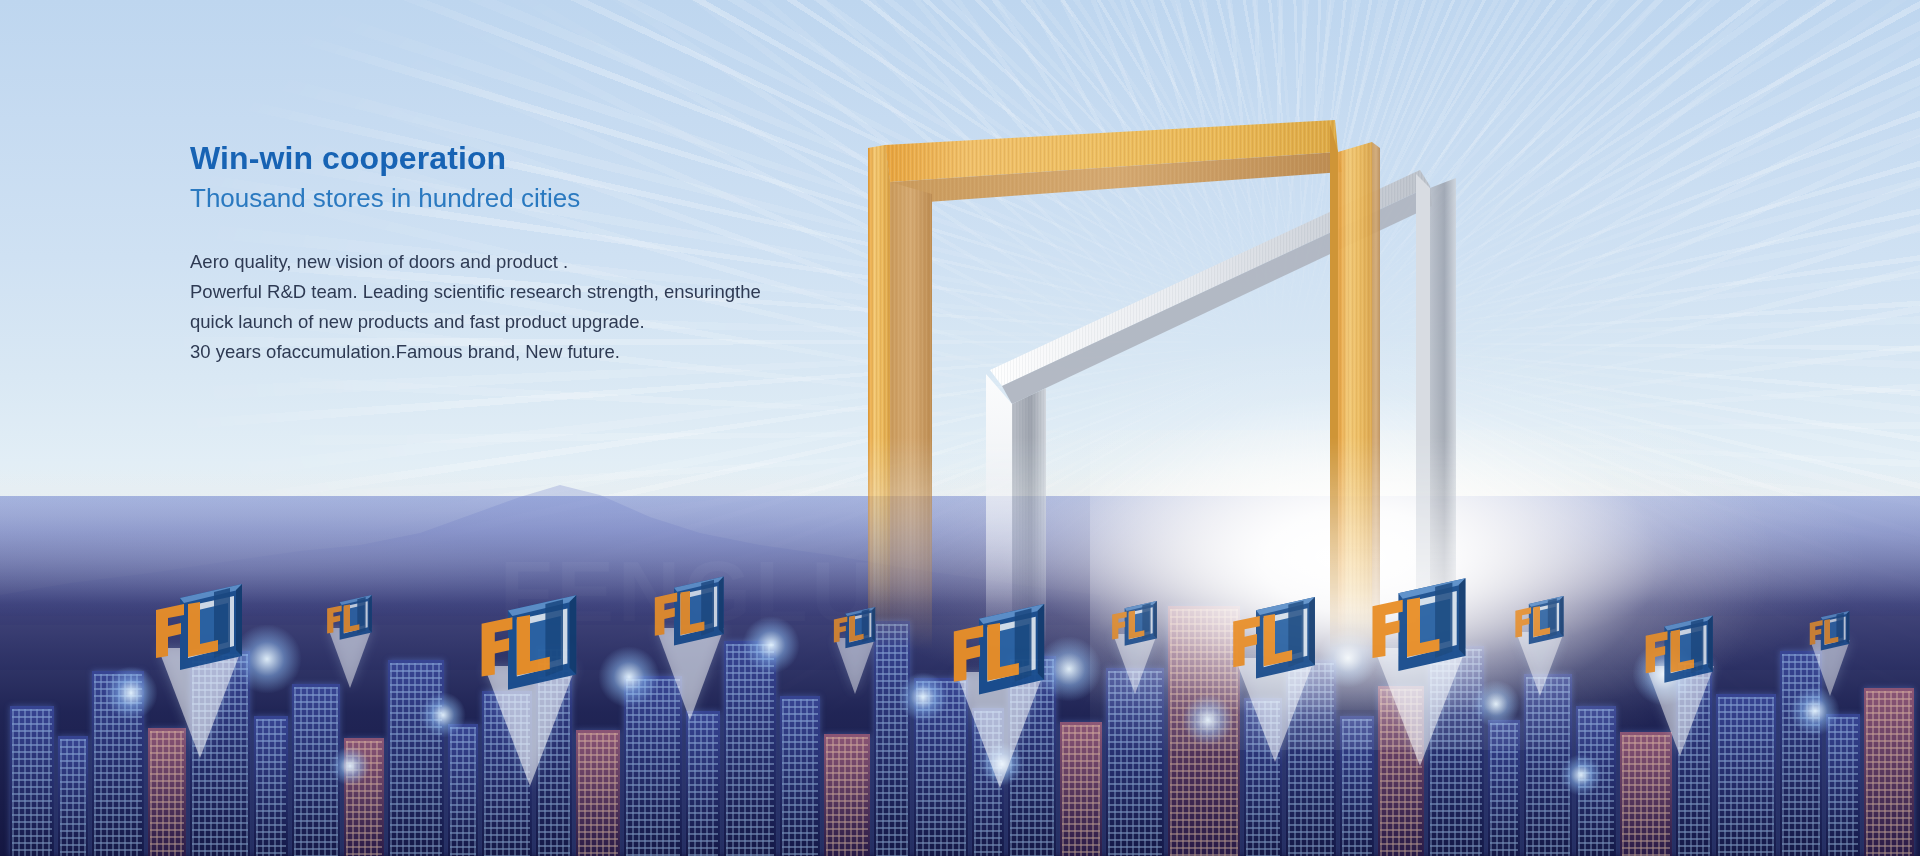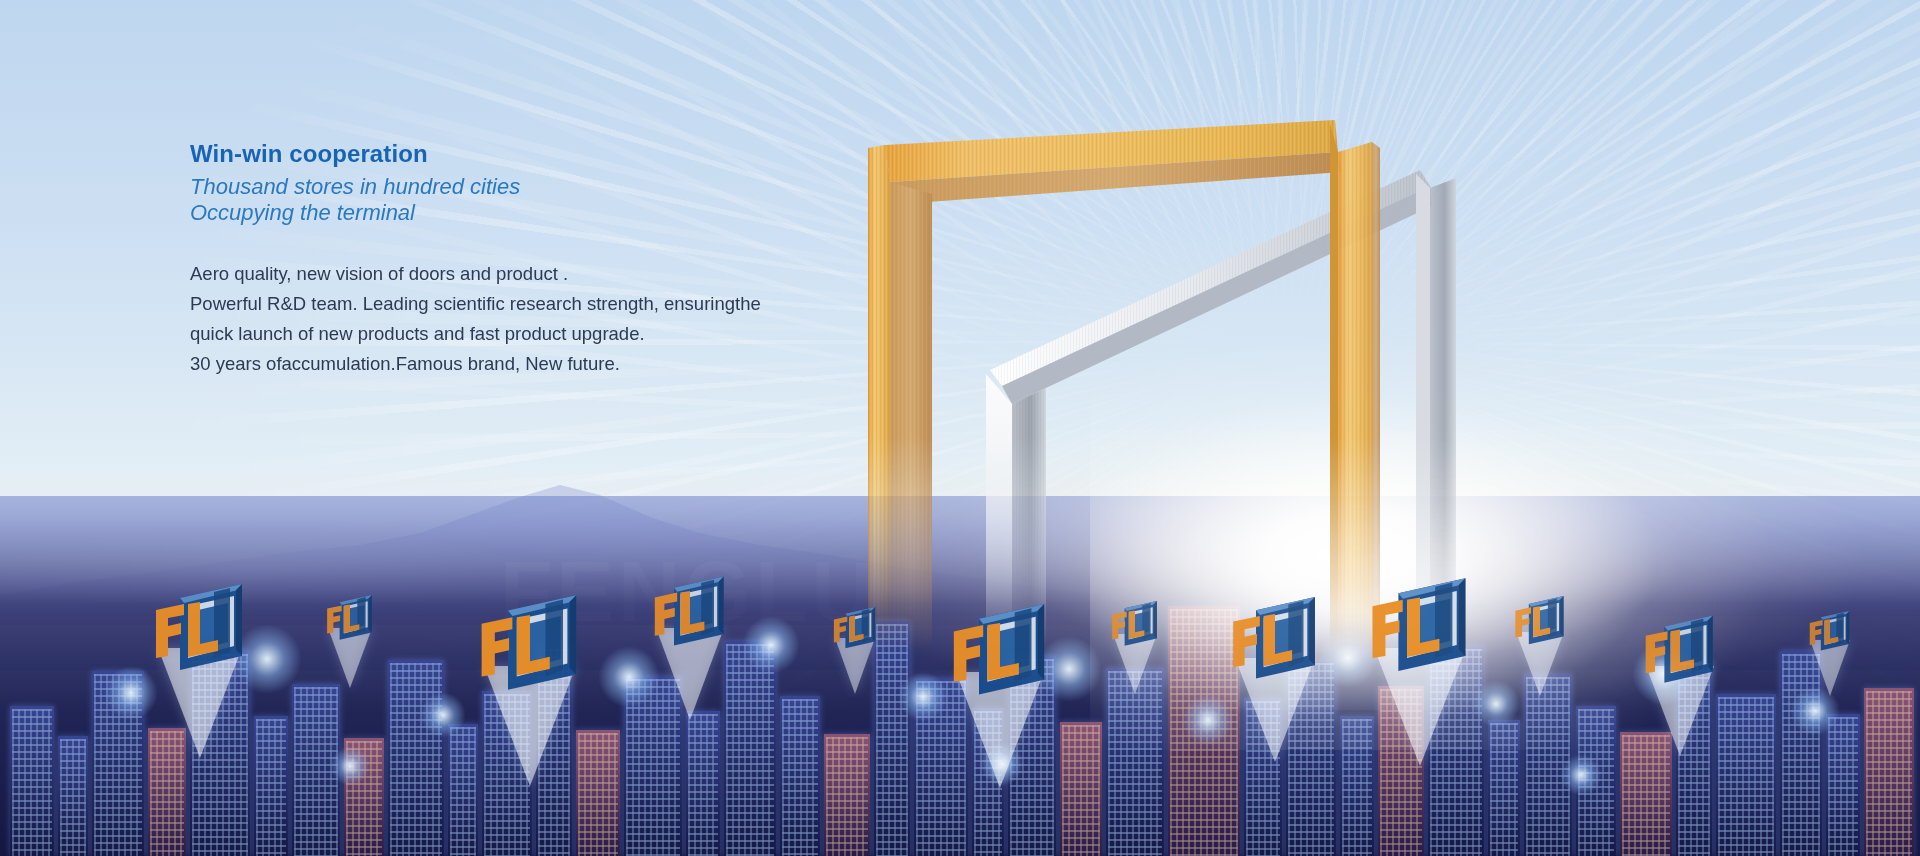--- a/index.html
+++ b/index.html
@@ -129,24 +129,24 @@
     background:linear-gradient(100deg, #1d2a6e 0%, #1f3a8c 28%, #2457ad 55%, #1f4fa5 72%, #1c3c8e 100%);
     -webkit-background-clip:text; background-clip:text;
     -webkit-text-fill-color:transparent; color:transparent;
     white-space:pre-line;
   }
   .h-l1 { display:block; }
   .h-l2 { display:block; }
 
   .subhead {
     margin-top:22px;
-    font-size:24px; font-weight:700; color:#1763b4;
+    font-size:32px; font-weight:700; color:#1763b4;
     letter-spacing:0.1px;
   }
-  .sub-l { font-size:22px; font-weight:400; color:#2a79c0; line-height:1.16;font-style:italic; }
+  .sub-l { font-size:26px; font-weight:400; color:#2a79c0; line-height:1.16; }
   .sub-l.first { margin-top:6px; }
 
   .body-copy {
     margin-top:34px;
     font-size:18.5px; line-height:1.62; color:#2e3a53;
     font-weight:400;
   }
   .body-copy div { white-space:nowrap; }
 
   
@@ -341,21 +341,20 @@
         <polygon points="478,62 512,52 512,560 478,560" fill="url(#woodGrain)" opacity=".6"></polygon>
         <polygon points="512,52 520,58 520,560 512,560" fill="url(#goldSide)" opacity=".9"></polygon>
       </g>
     </g>
   </svg>
 
   <div class="copy">
 
     <div class="subhead">Win-win cooperation</div>
     <div class="sub-l first">Thousand stores in hundred cities</div>
-    <div class="sub-l">Occupying the terminal</div>
 
     <div class="body-copy">
       <div>Aero quality, new vision of doors and product .</div>
       <div>Powerful R&amp;D team. Leading scientific research strength, ensuringthe</div>
       <div>quick launch of new products and fast product upgrade.</div>
       <div>30 years ofaccumulation.Famous brand, New future.</div>
     </div>
   </div>
 
   <div id="pins">

